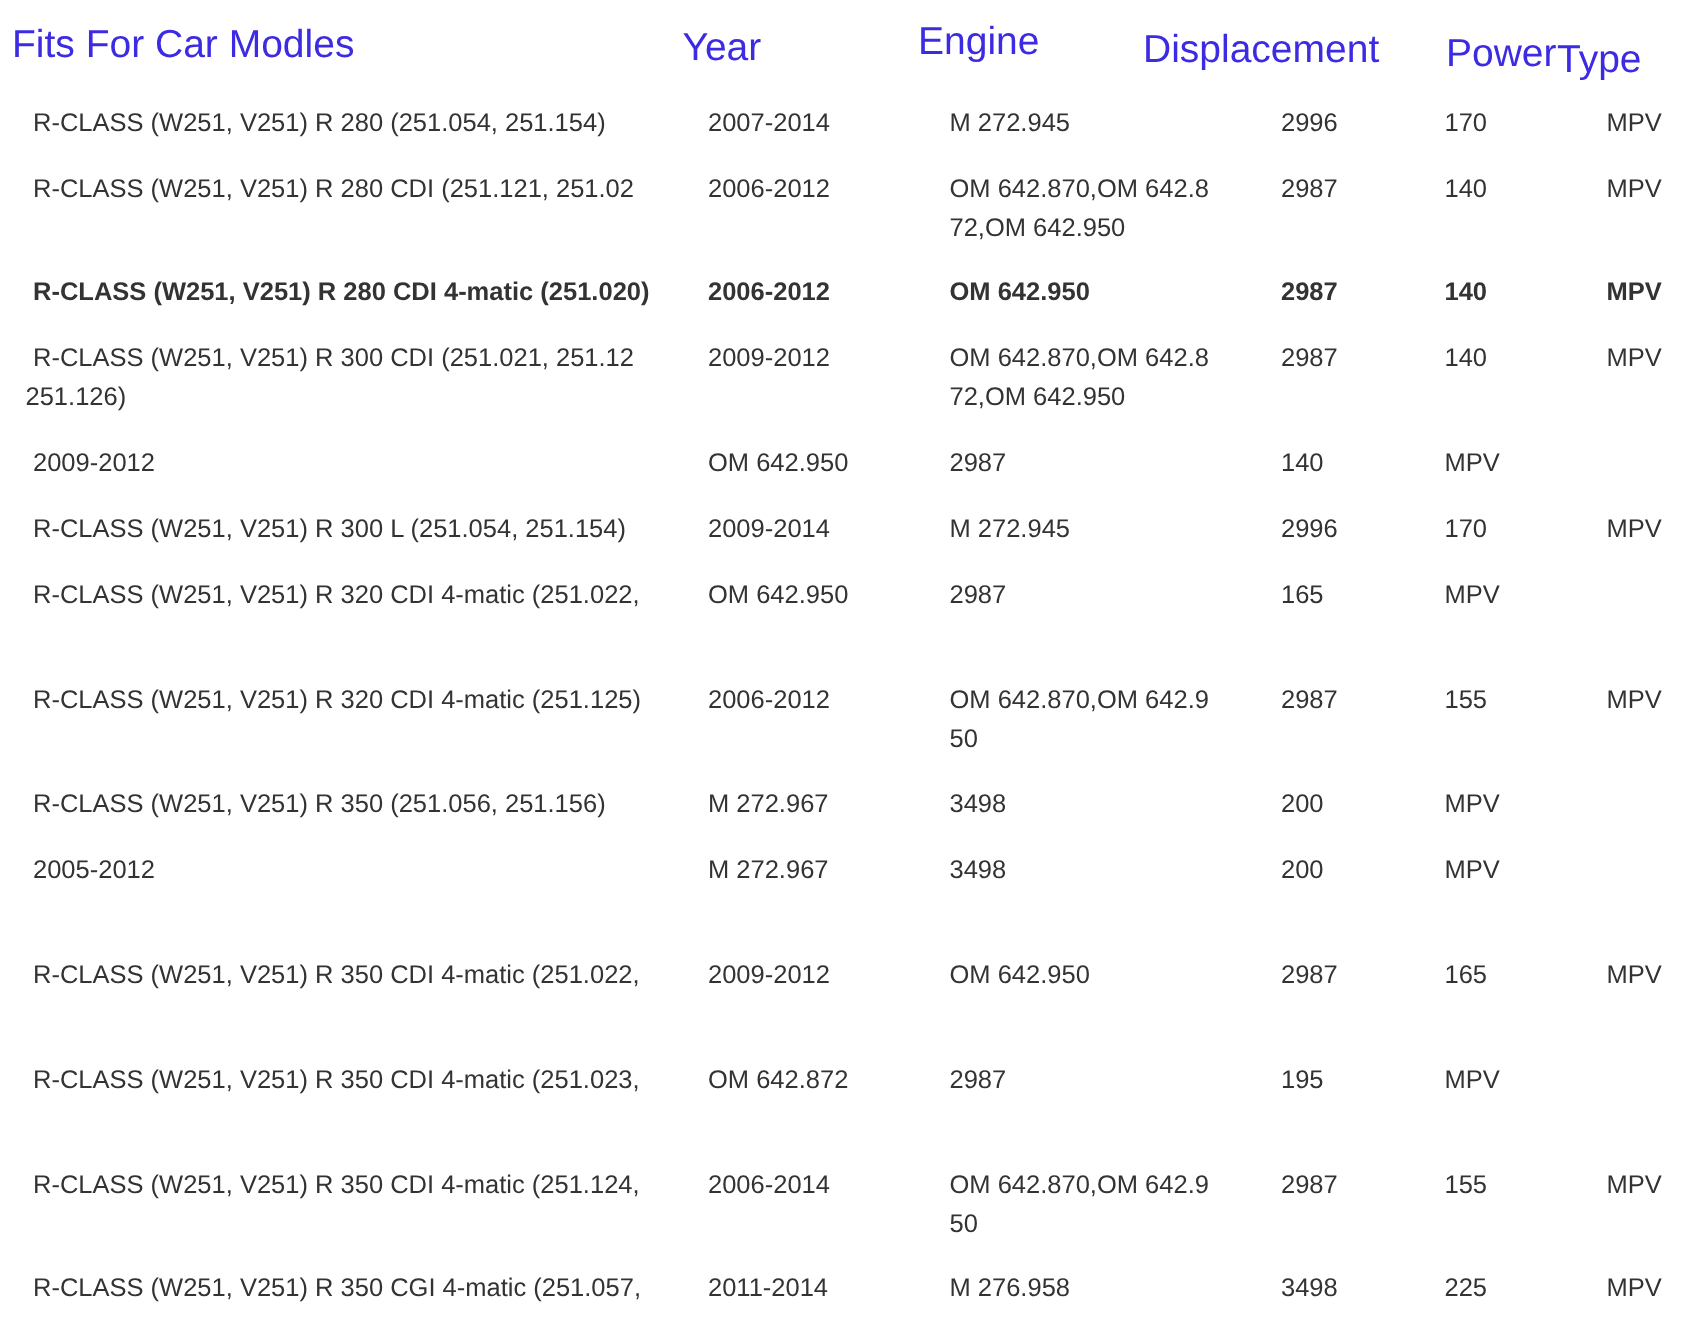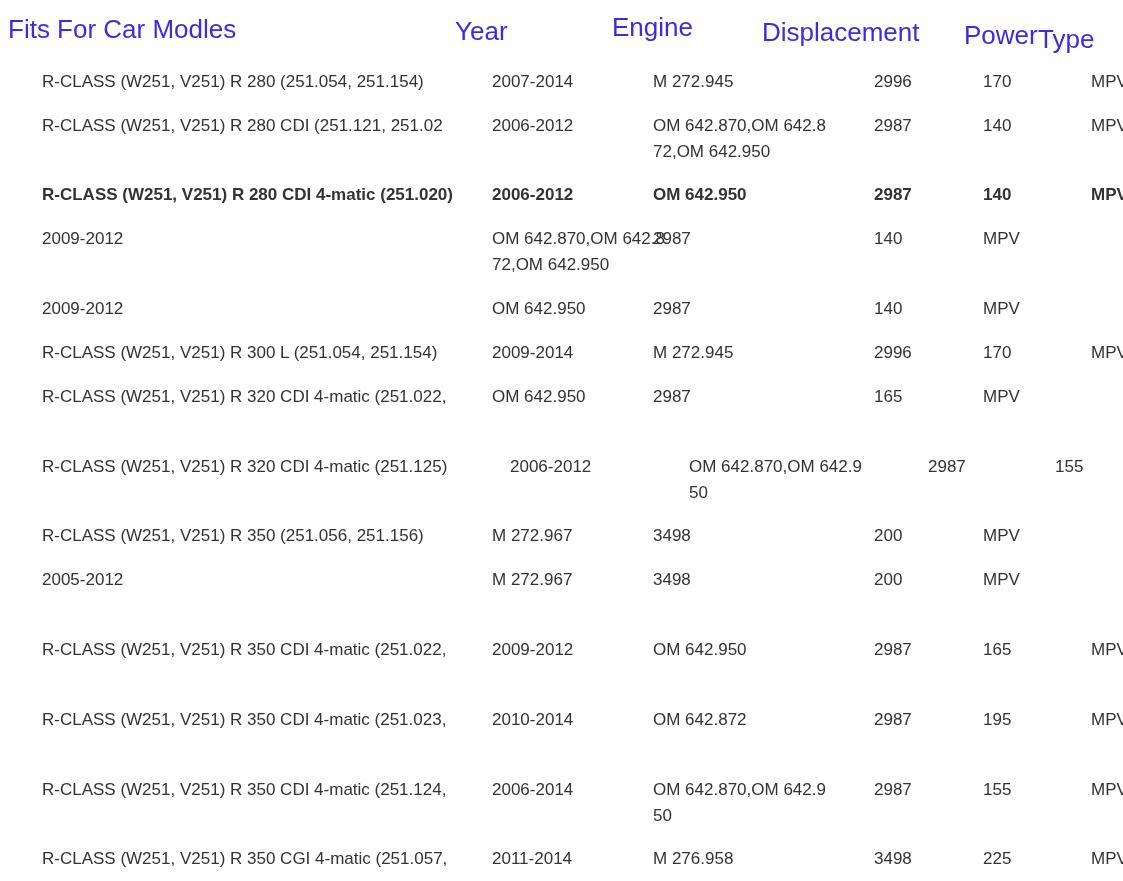--- a/index.html
+++ b/index.html
@@ -25,21 +25,20 @@
     white-space:nowrap;
     font-weight:400;
   }
   
   .tbody{width:100%;}
   .tr{
     display:grid;
     grid-template-columns:450px 161px 221px 109px 108px 1fr;
     padding-left:22px;
     align-items:start;
-    margin-left:20px;
   }
   .td{
     font-size:17px;line-height:26px;
     color:var(--body-color);
     white-space:pre-line;
     overflow:hidden;
   }
   .td.model{margin-left:-5px;text-indent:5px;}
   .td.engine{width:200px;}
 </style>
@@ -75,20 +74,22 @@
   </div>
       <div class="tr" style="height: 44px; font-weight: bold;">
     <div class="td model">R-CLASS (W251, V251) R 280 CDI 4-matic (251.020)</div>
     <div class="td year">2006-2012</div>
     <div class="td engine">OM 642.950</div>
     <div class="td disp">2987</div>
     <div class="td power">140</div>
     <div class="td type">MPV</div>
   </div>
       <div class="tr" style="height: 70px;">
+    <div class="td model">R-CLASS (W251, V251) R 300 CDI (251.021, 251.12
+251.126)</div>
     <div class="td year">2009-2012</div>
     <div class="td engine">OM 642.870,OM 642.8
 72,OM 642.950</div>
     <div class="td disp">2987</div>
     <div class="td power">140</div>
     <div class="td type">MPV</div>
   </div>
       <div class="tr" style="height: 44px;">
     <div class="td year">2009-2012</div>
     <div class="td engine">OM 642.950</div>
@@ -104,21 +105,21 @@
     <div class="td power">170</div>
     <div class="td type">MPV</div>
   </div>
       <div class="tr" style="height: 70px;">
     <div class="td model">R-CLASS (W251, V251) R 320 CDI 4-matic (251.022,</div>
     <div class="td engine">OM 642.950</div>
     <div class="td disp">2987</div>
     <div class="td power">165</div>
     <div class="td type">MPV</div>
   </div>
-      <div class="tr" style="height: 69px; gap: 18px;">
+      <div class="tr" style="height: 69px;">
     <div class="td model">R-CLASS (W251, V251) R 320 CDI 4-matic (251.125)</div>
     <div class="td year">2006-2012</div>
     <div class="td engine">OM 642.870,OM 642.9
 50</div>
     <div class="td disp">2987</div>
     <div class="td power">155</div>
     <div class="td type">MPV</div>
   </div>
       <div class="tr" style="height: 44px;">
     <div class="td model">R-CLASS (W251, V251) R 350 (251.056, 251.156)</div>
@@ -137,21 +138,20 @@
       <div class="tr" style="height: 70px;">
     <div class="td model">R-CLASS (W251, V251) R 350 CDI 4-matic (251.022,</div>
     <div class="td year">2009-2012</div>
     <div class="td engine">OM 642.950</div>
     <div class="td disp">2987</div>
     <div class="td power">165</div>
     <div class="td type">MPV</div>
   </div>
       <div class="tr" style="height: 70px;">
     <div class="td model">R-CLASS (W251, V251) R 350 CDI 4-matic (251.023,</div>
-    <div class="td year">2010-2014</div>
     <div class="td engine">OM 642.872</div>
     <div class="td disp">2987</div>
     <div class="td power">195</div>
     <div class="td type">MPV</div>
   </div>
       <div class="tr" style="height: 69px;">
     <div class="td model">R-CLASS (W251, V251) R 350 CDI 4-matic (251.124,</div>
     <div class="td year">2006-2014</div>
     <div class="td engine">OM 642.870,OM 642.9
 50</div>

